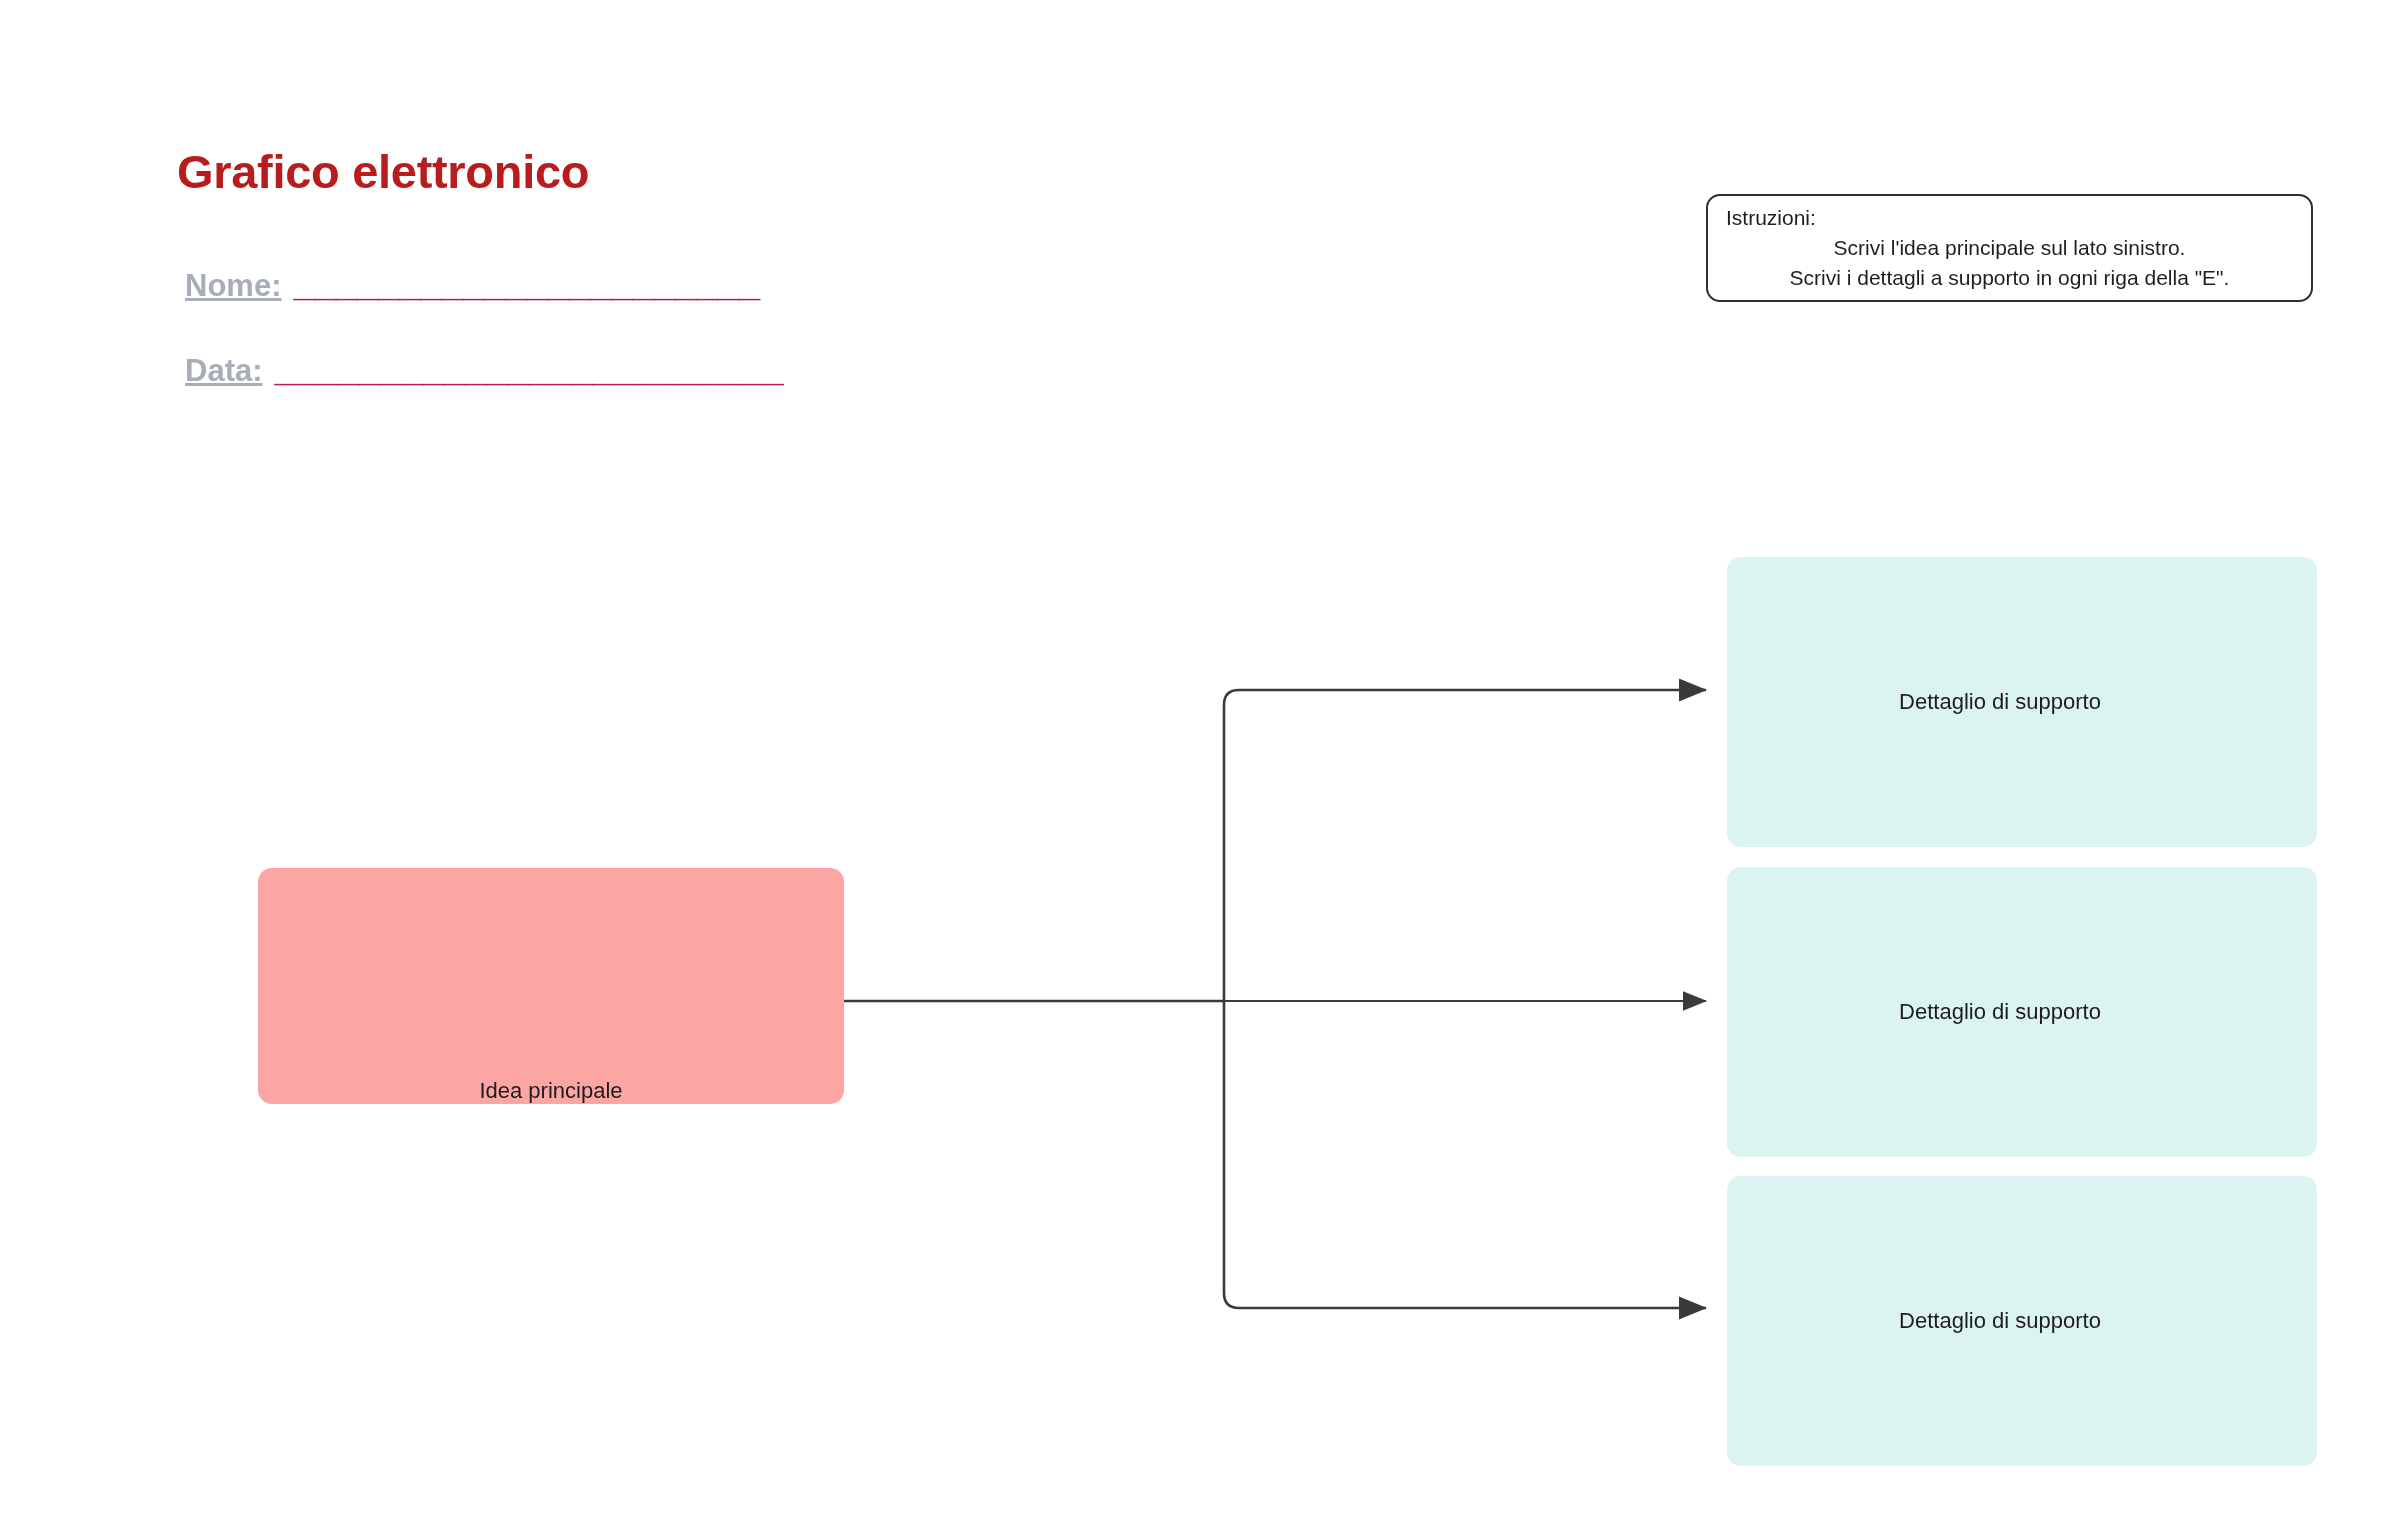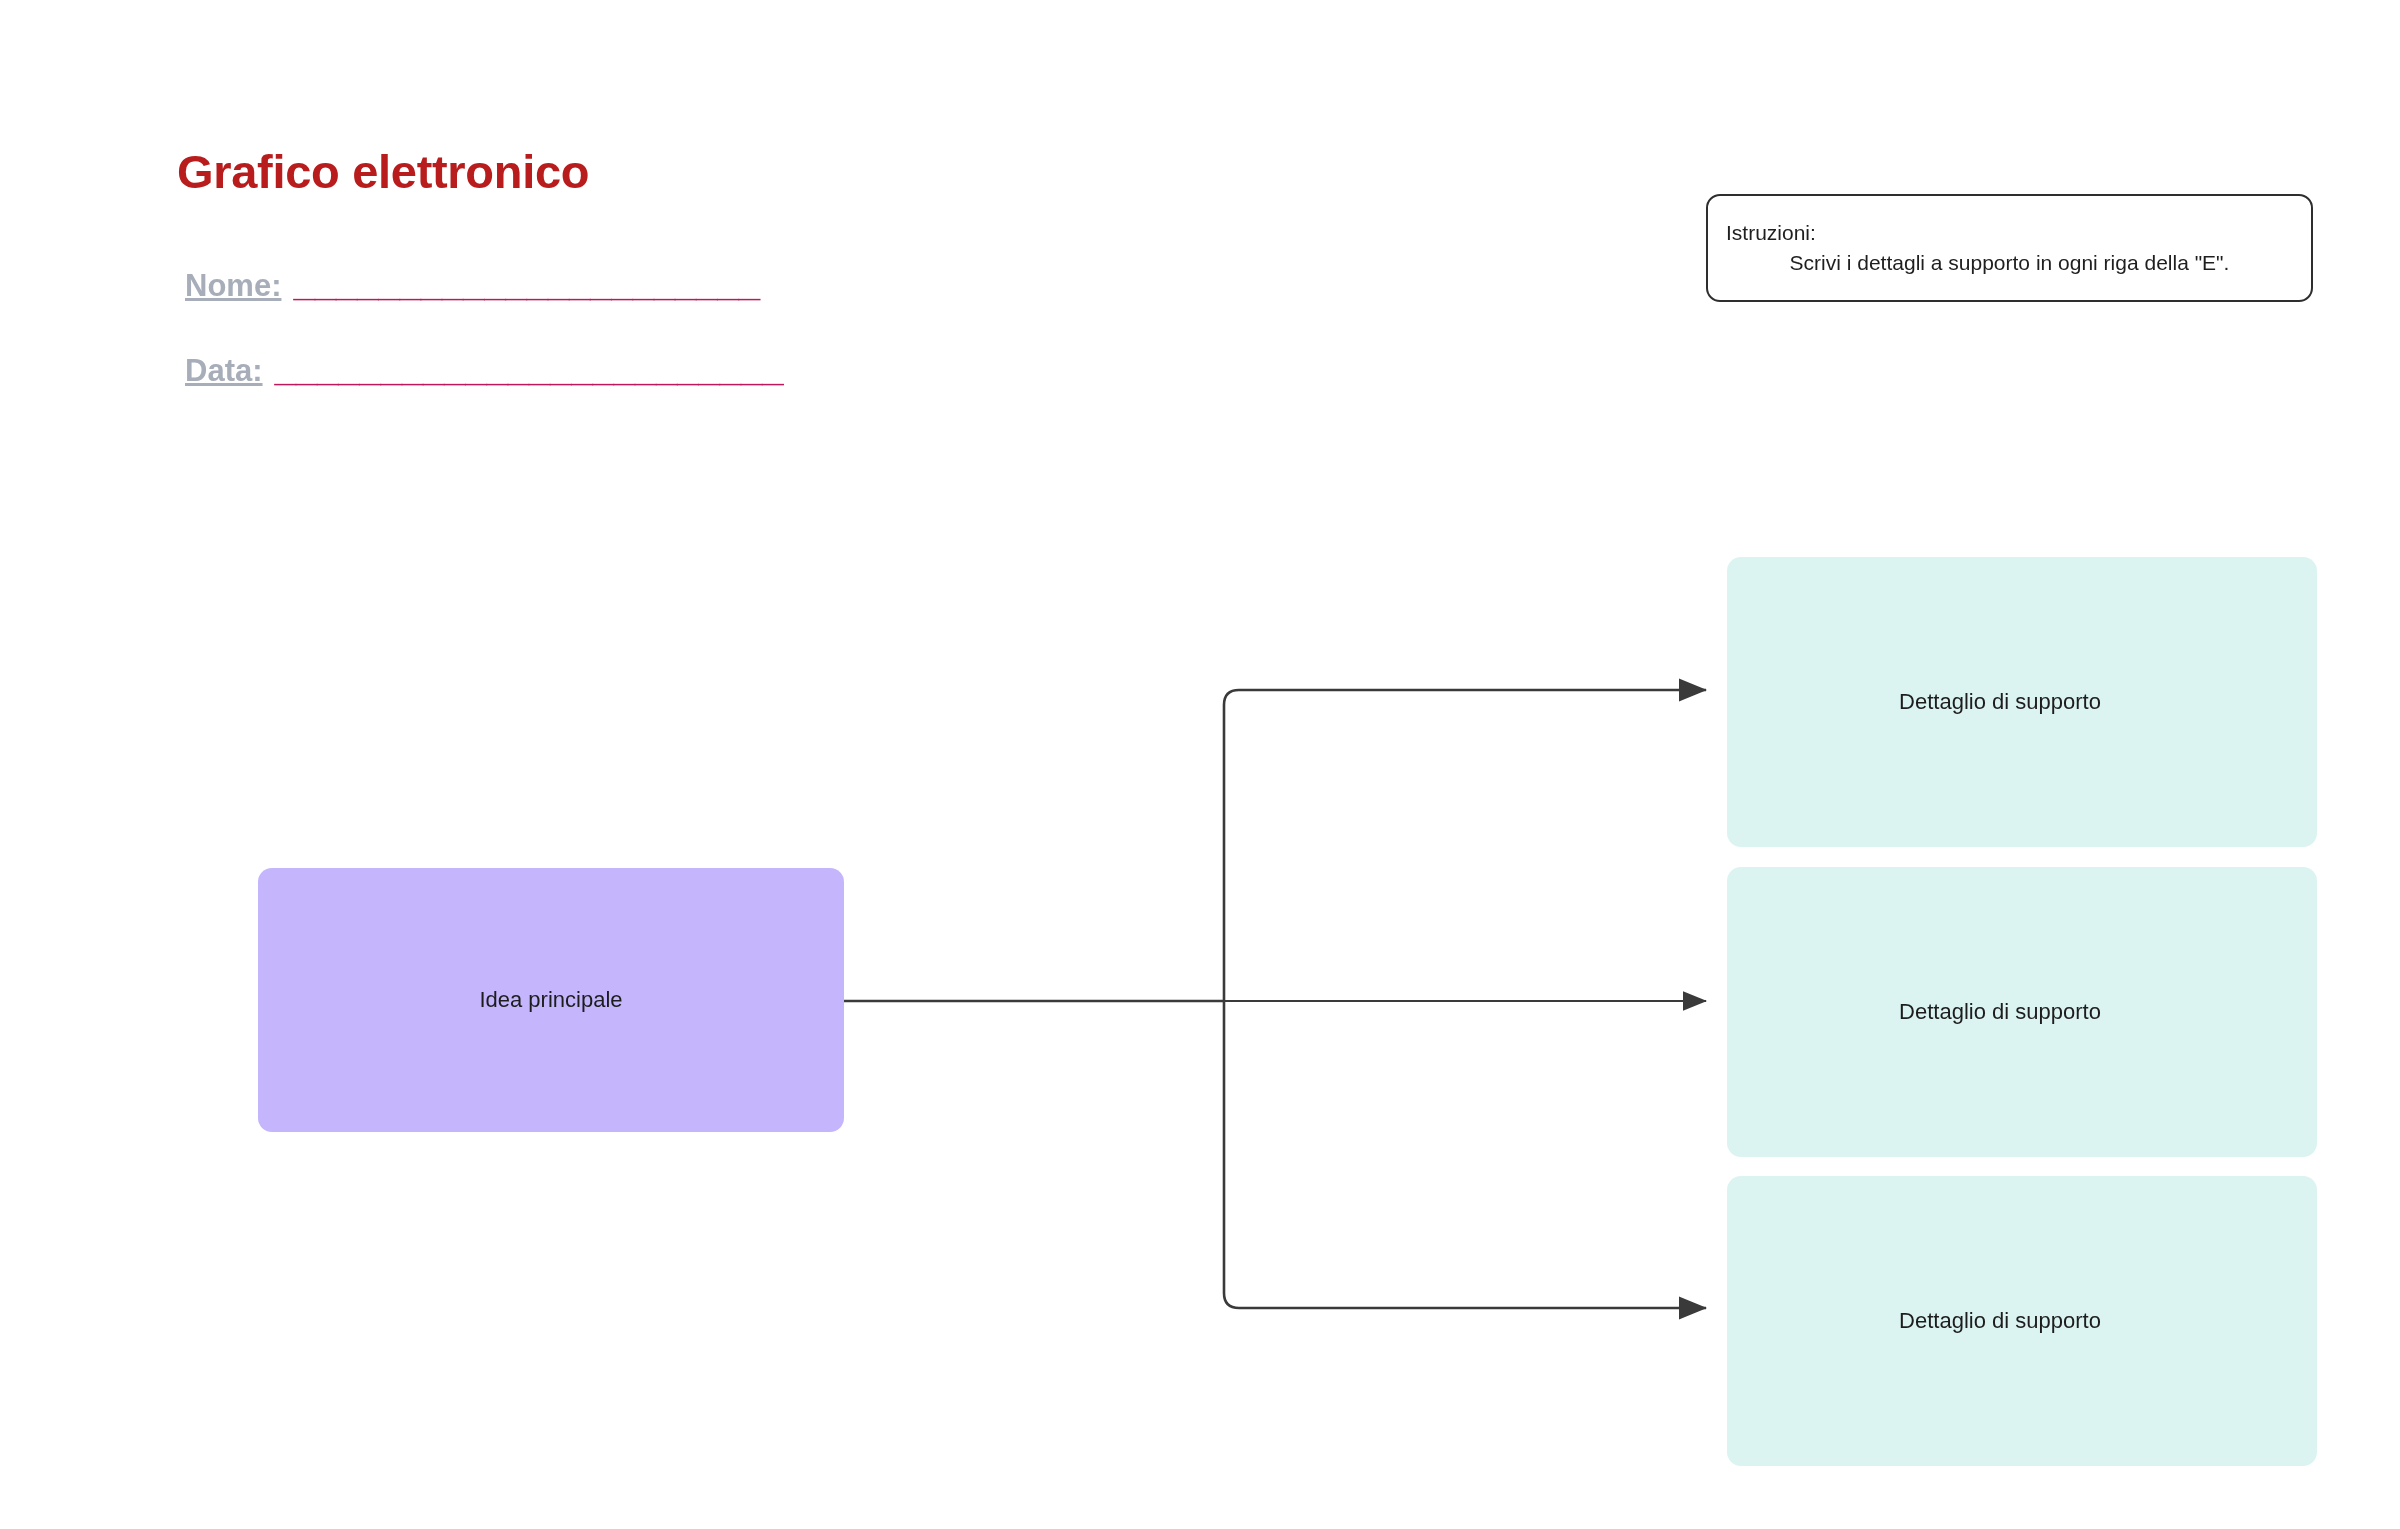--- a/index.html
+++ b/index.html
@@ -93,22 +93,23 @@
     border-radius: 14px;
     font-size: 22px;
     color: #1d1d1d;
     text-align: center;
   }
 
   #main-idea-node {
     left: 258px;
     top: 868px;
     width: 586px;
-    height: 264px;
-    background: #c4b5fd;
+    height: 236px;
+    background: #fca5a5;
+    align-items: flex-end;
   }
 
   .detail-node {
     left: 1727px;
     width: 590px;
     height: 290px;
     background: #dbf4f2;
   }
   #detail-node-1 { top: 557px; }
   #detail-node-2 { top: 867px; }
@@ -138,20 +139,21 @@
   </div>
 
   <div class="field-row" id="date-field-row">
     <span class="field-label">Data:</span>
     <span class="field-blank">________________________</span>
   </div>
 
   <div id="instructions-box">
     <div id="instructions-inner">
       <span class="instr-heading">Istruzioni:</span>
+      <span class="instr-line">Scrivi l'idea principale sul lato sinistro.</span>
       <span class="instr-line">Scrivi i dettagli a supporto in ogni riga della "E".</span>
     </div>
   </div>
 
   <svg id="connectors" width="2400" height="1529" viewBox="0 0 2400 1529" fill="none">
     <defs>
       <marker id="arrowhead" markerWidth="11" markerHeight="9" refX="10.5" refY="4.5" orient="auto" markerUnits="strokeWidth">
         <path d="M0,0 L11,4.5 L0,9 z" fill="#3a3a3a"></path>
       </marker>
     </defs>

